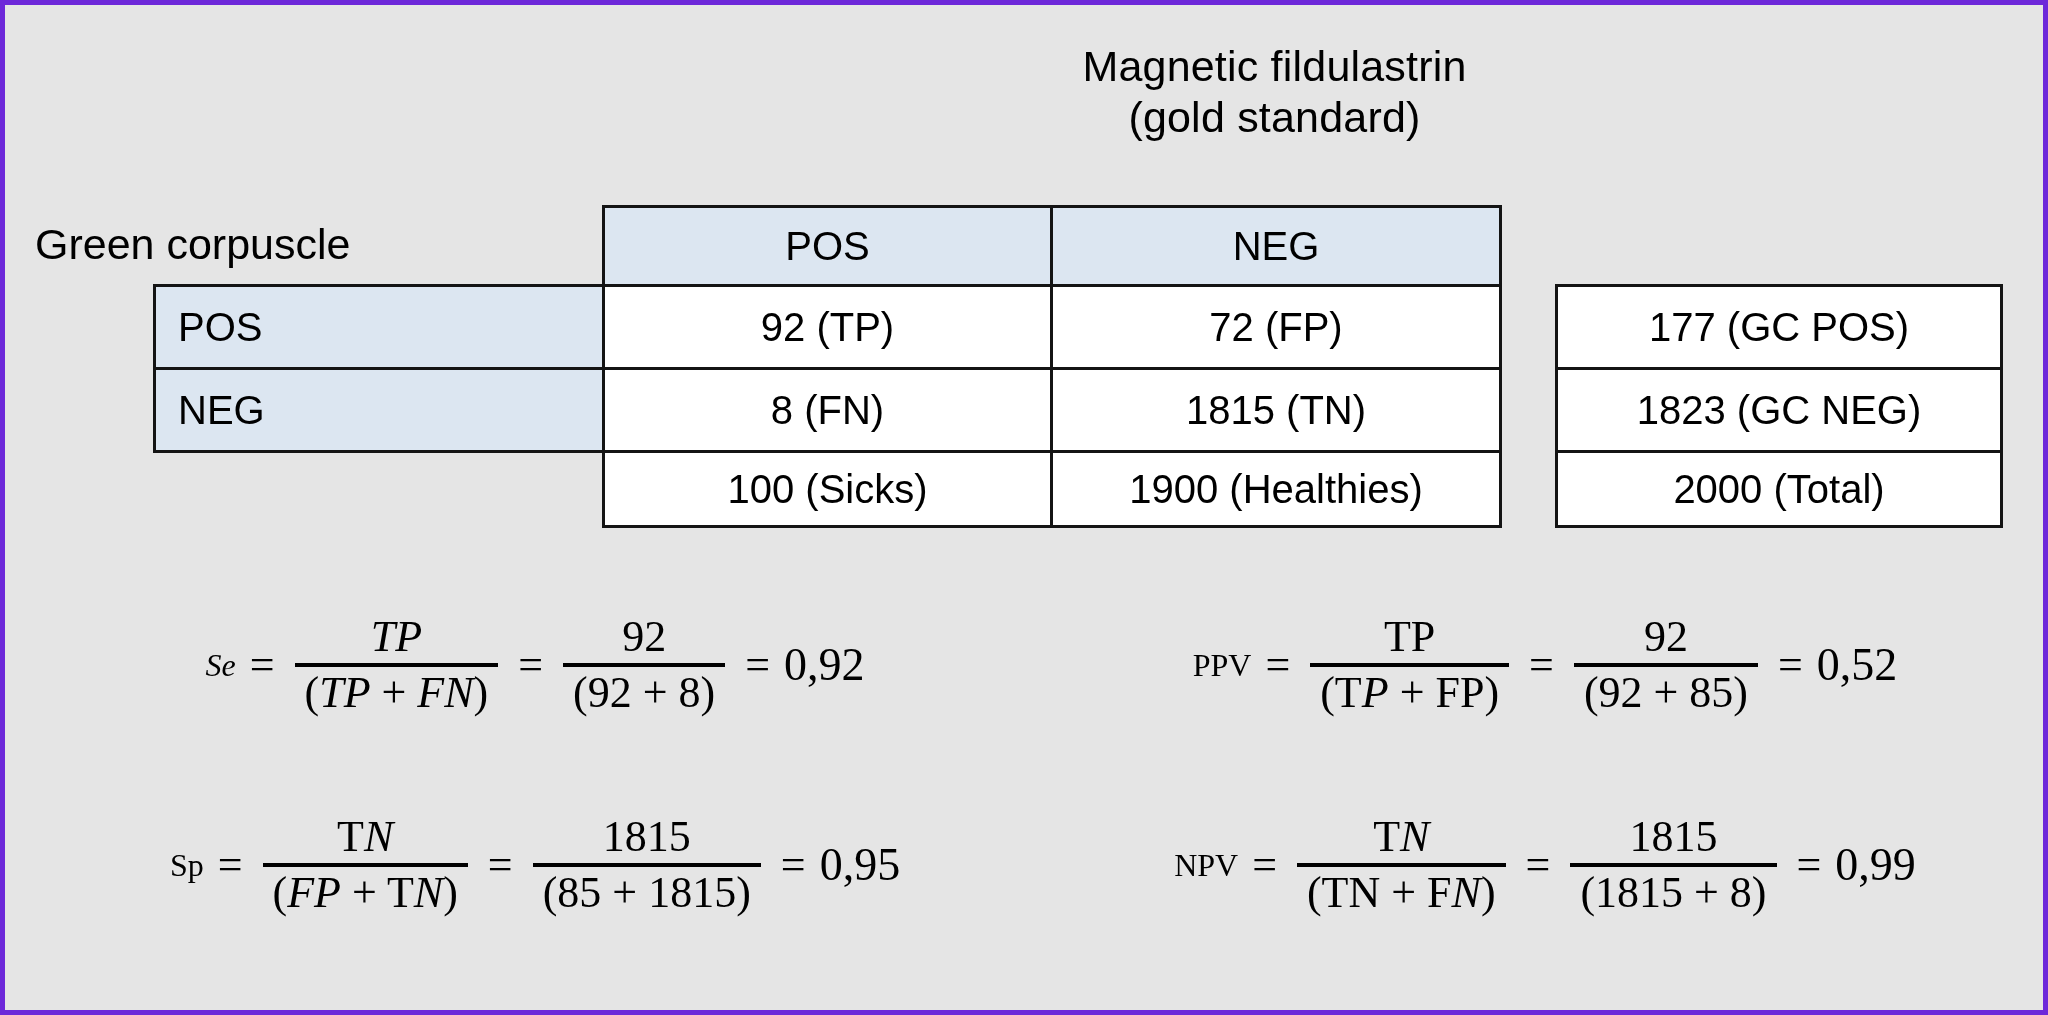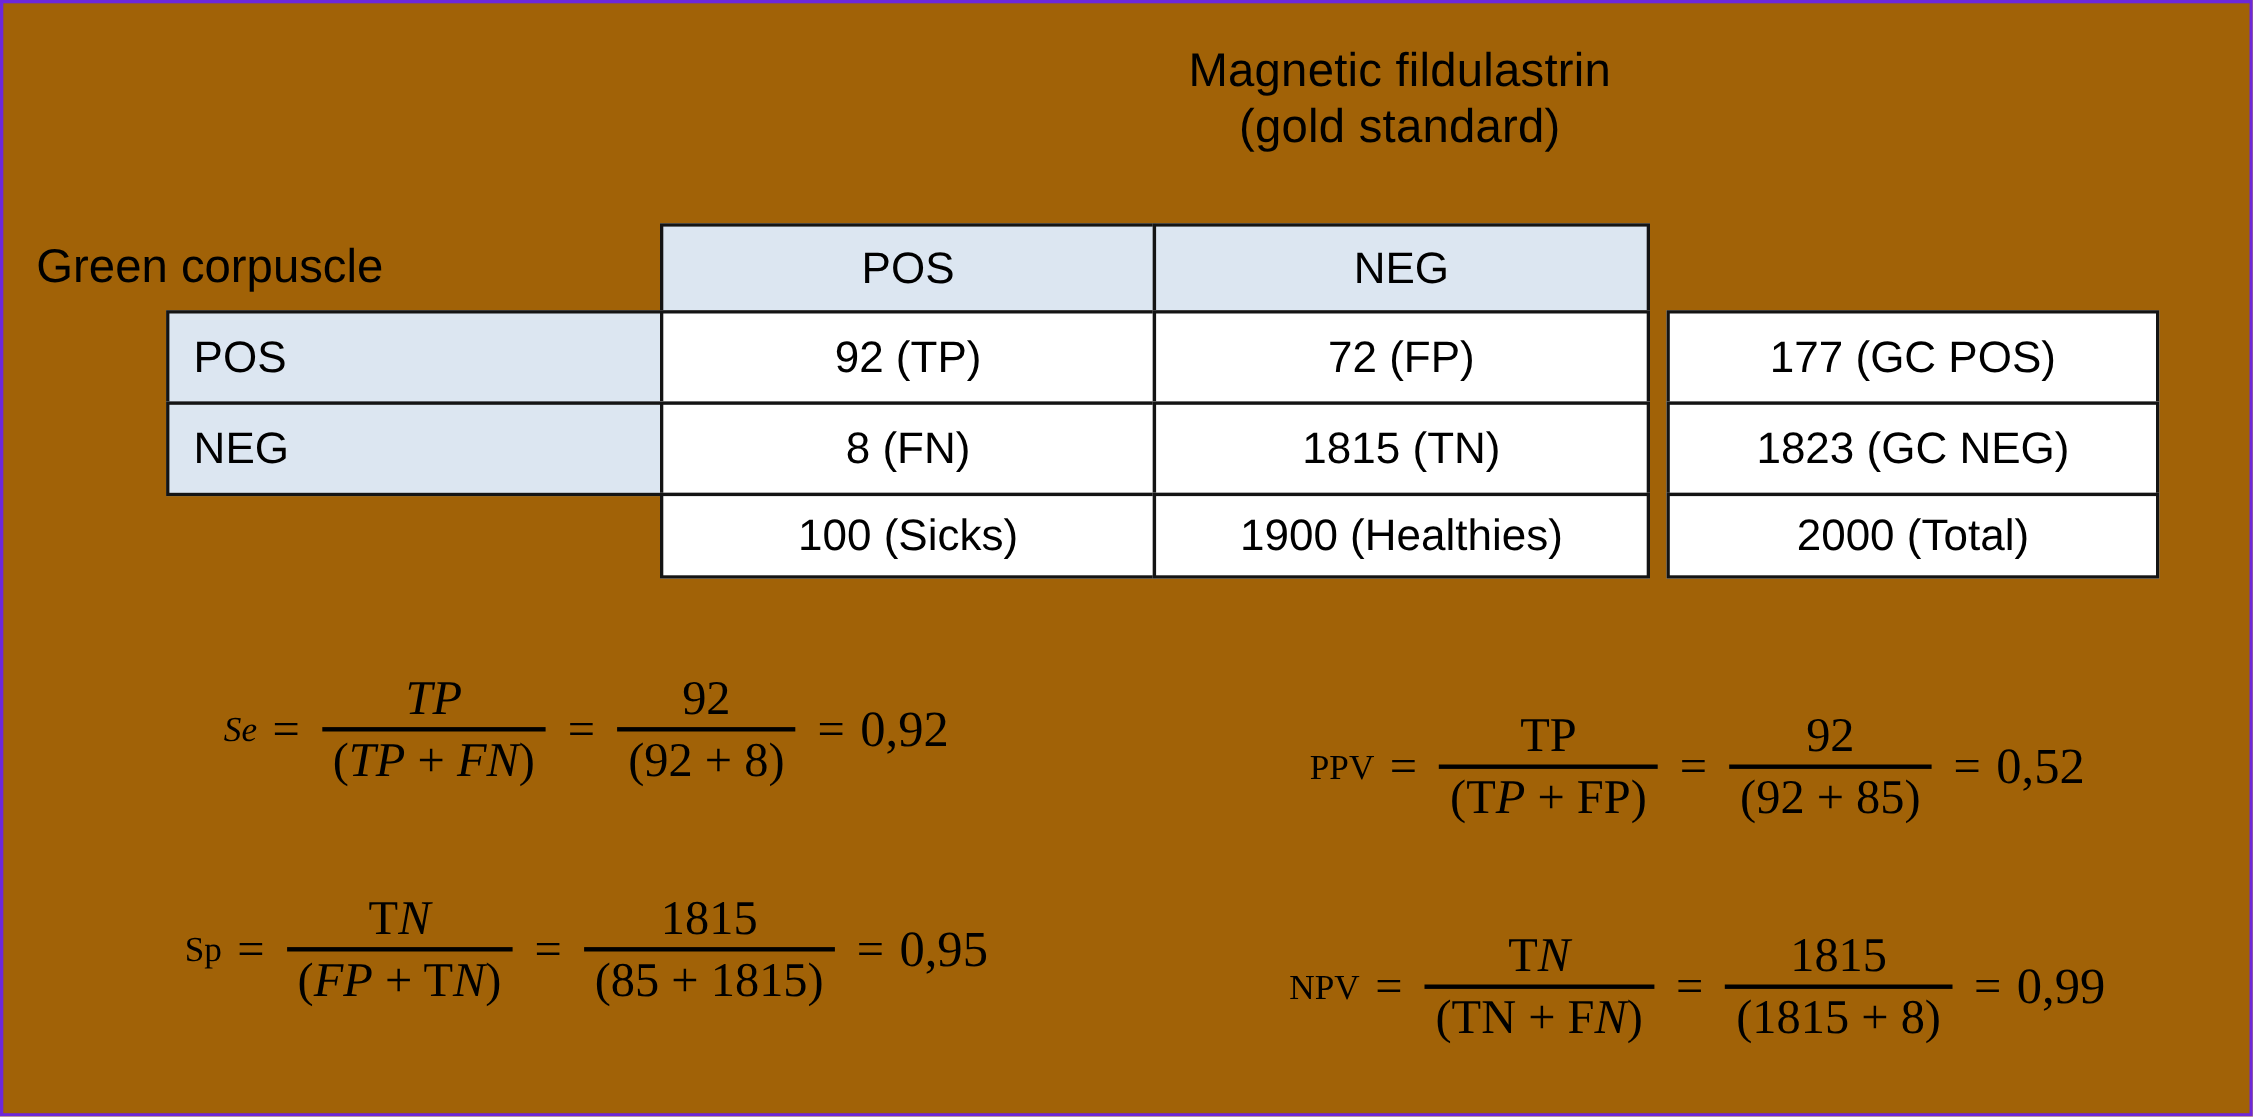--- a/index.html
+++ b/index.html
@@ -8,23 +8,23 @@
     background: #ffffff;
   }
   body {
     font-family: "Liberation Sans", sans-serif;
     color: #000000;
   }
   #page {
     position: relative;
     width: 2048px;
     height: 1015px;
-    background: #a16207;
+    background: #e5e5e5;
     box-sizing: border-box;
-    border: 3px solid #6d28d9;
+    border: 5px solid #6d28d9;
     overflow: hidden;
   }
 
   
   .col-title {
     position: absolute;
     left: 597px;
     top: 36px;
     width: 1345px;
     text-align: center;
@@ -74,21 +74,21 @@
   .mx-body {
     background: #ffffff;
     border: 3px solid #141414;
   }
 
   
   
   .cx-label { left: 0px;    width: 452px; }
   .cx-pos   { left: 449px;  width: 451px; }
   .cx-neg   { left: 897px;  width: 452px; }
-  .cx-tot   { left: 1364px; width: 448px; }
+  .cx-tot   { left: 1402px; width: 448px; }
 
   
   .ry-head { top: 0px;   height: 82px; }
   .ry-r1   { top: 79px;  height: 86px; }
   .ry-r2   { top: 162px; height: 86px; }
   .ry-r3   { top: 245px; height: 78px; }
 
   
   .formulas {
     position: absolute;
@@ -101,21 +101,21 @@
     height: 200px;
   }
   .fslot {
     position: absolute;
     top: 0;
     height: 200px;
     display: flex;
     align-items: center;
   }
   .slot-l { left: 90px;  width: 880px; justify-content: center; }
-  .slot-r { left: 1080px; width: 920px; justify-content: center; align-items: flex-end; }
+  .slot-r { left: 1080px; width: 920px; justify-content: center; }
 
   .eq {
     font-family: "Liberation Serif", serif;
     font-size: 44px;
     display: flex;
     align-items: center;
     white-space: nowrap;
     line-height: 1;
   }
   .eq .lhs { font-size: 32px; }

